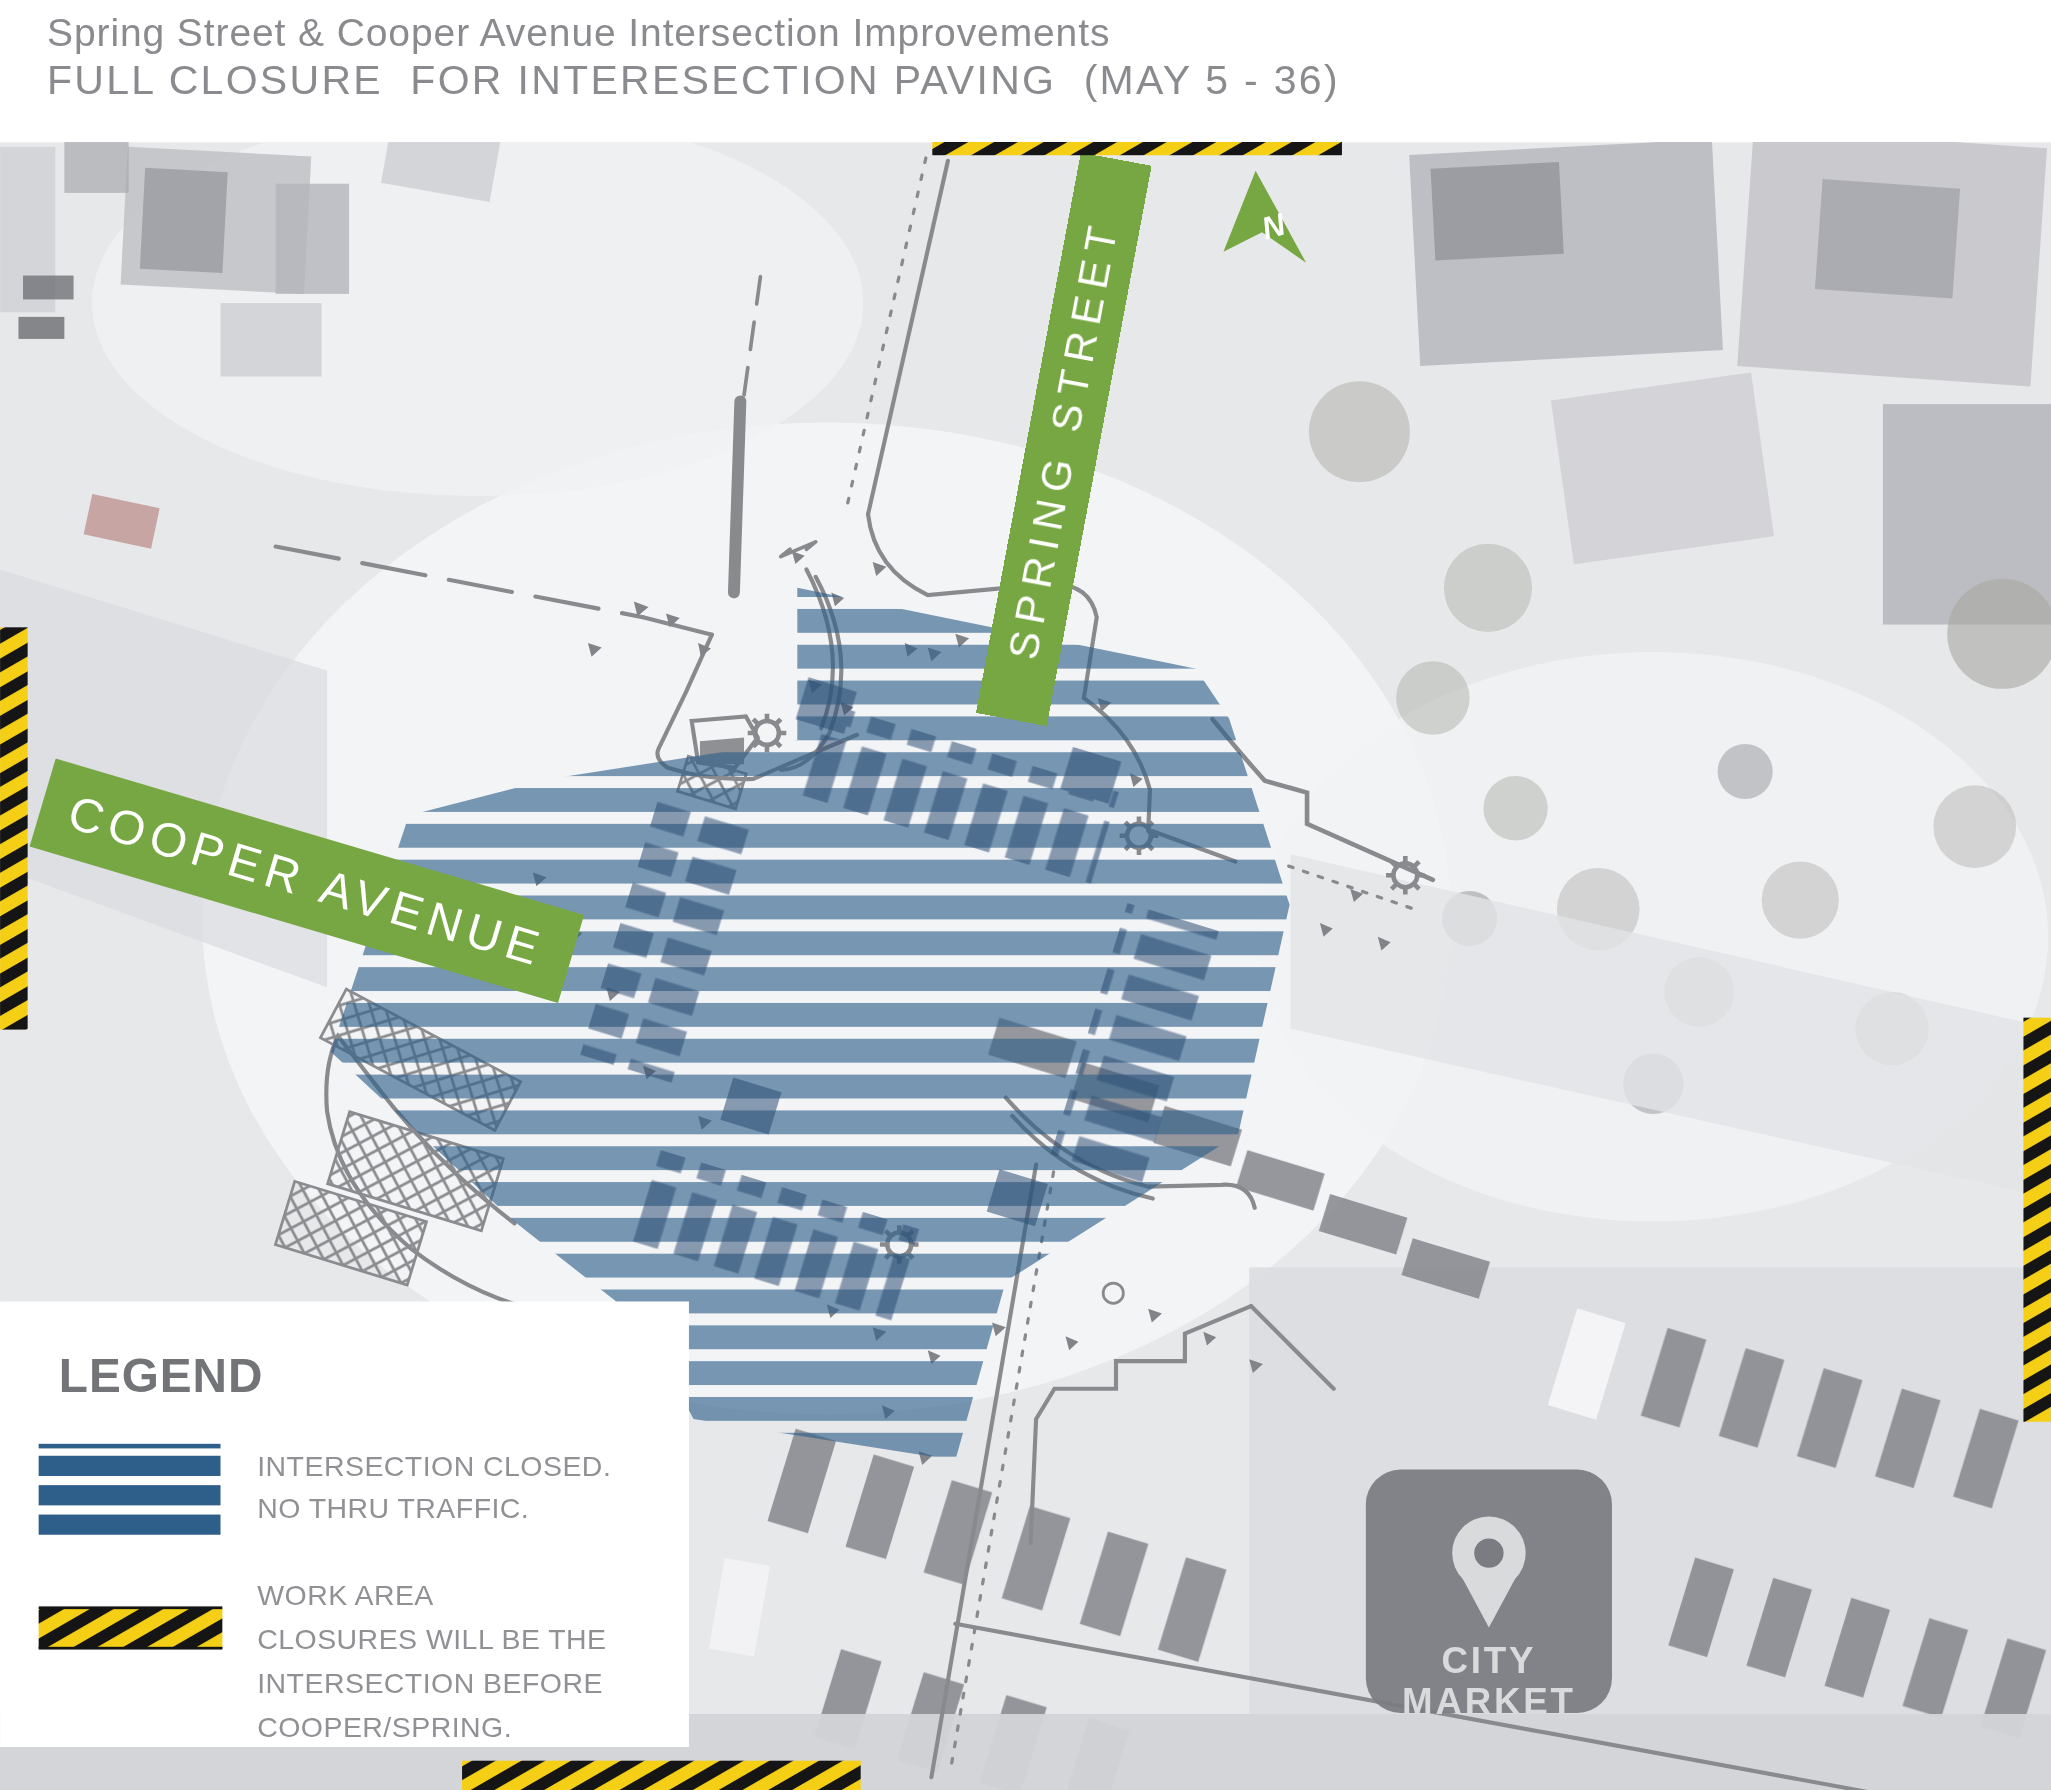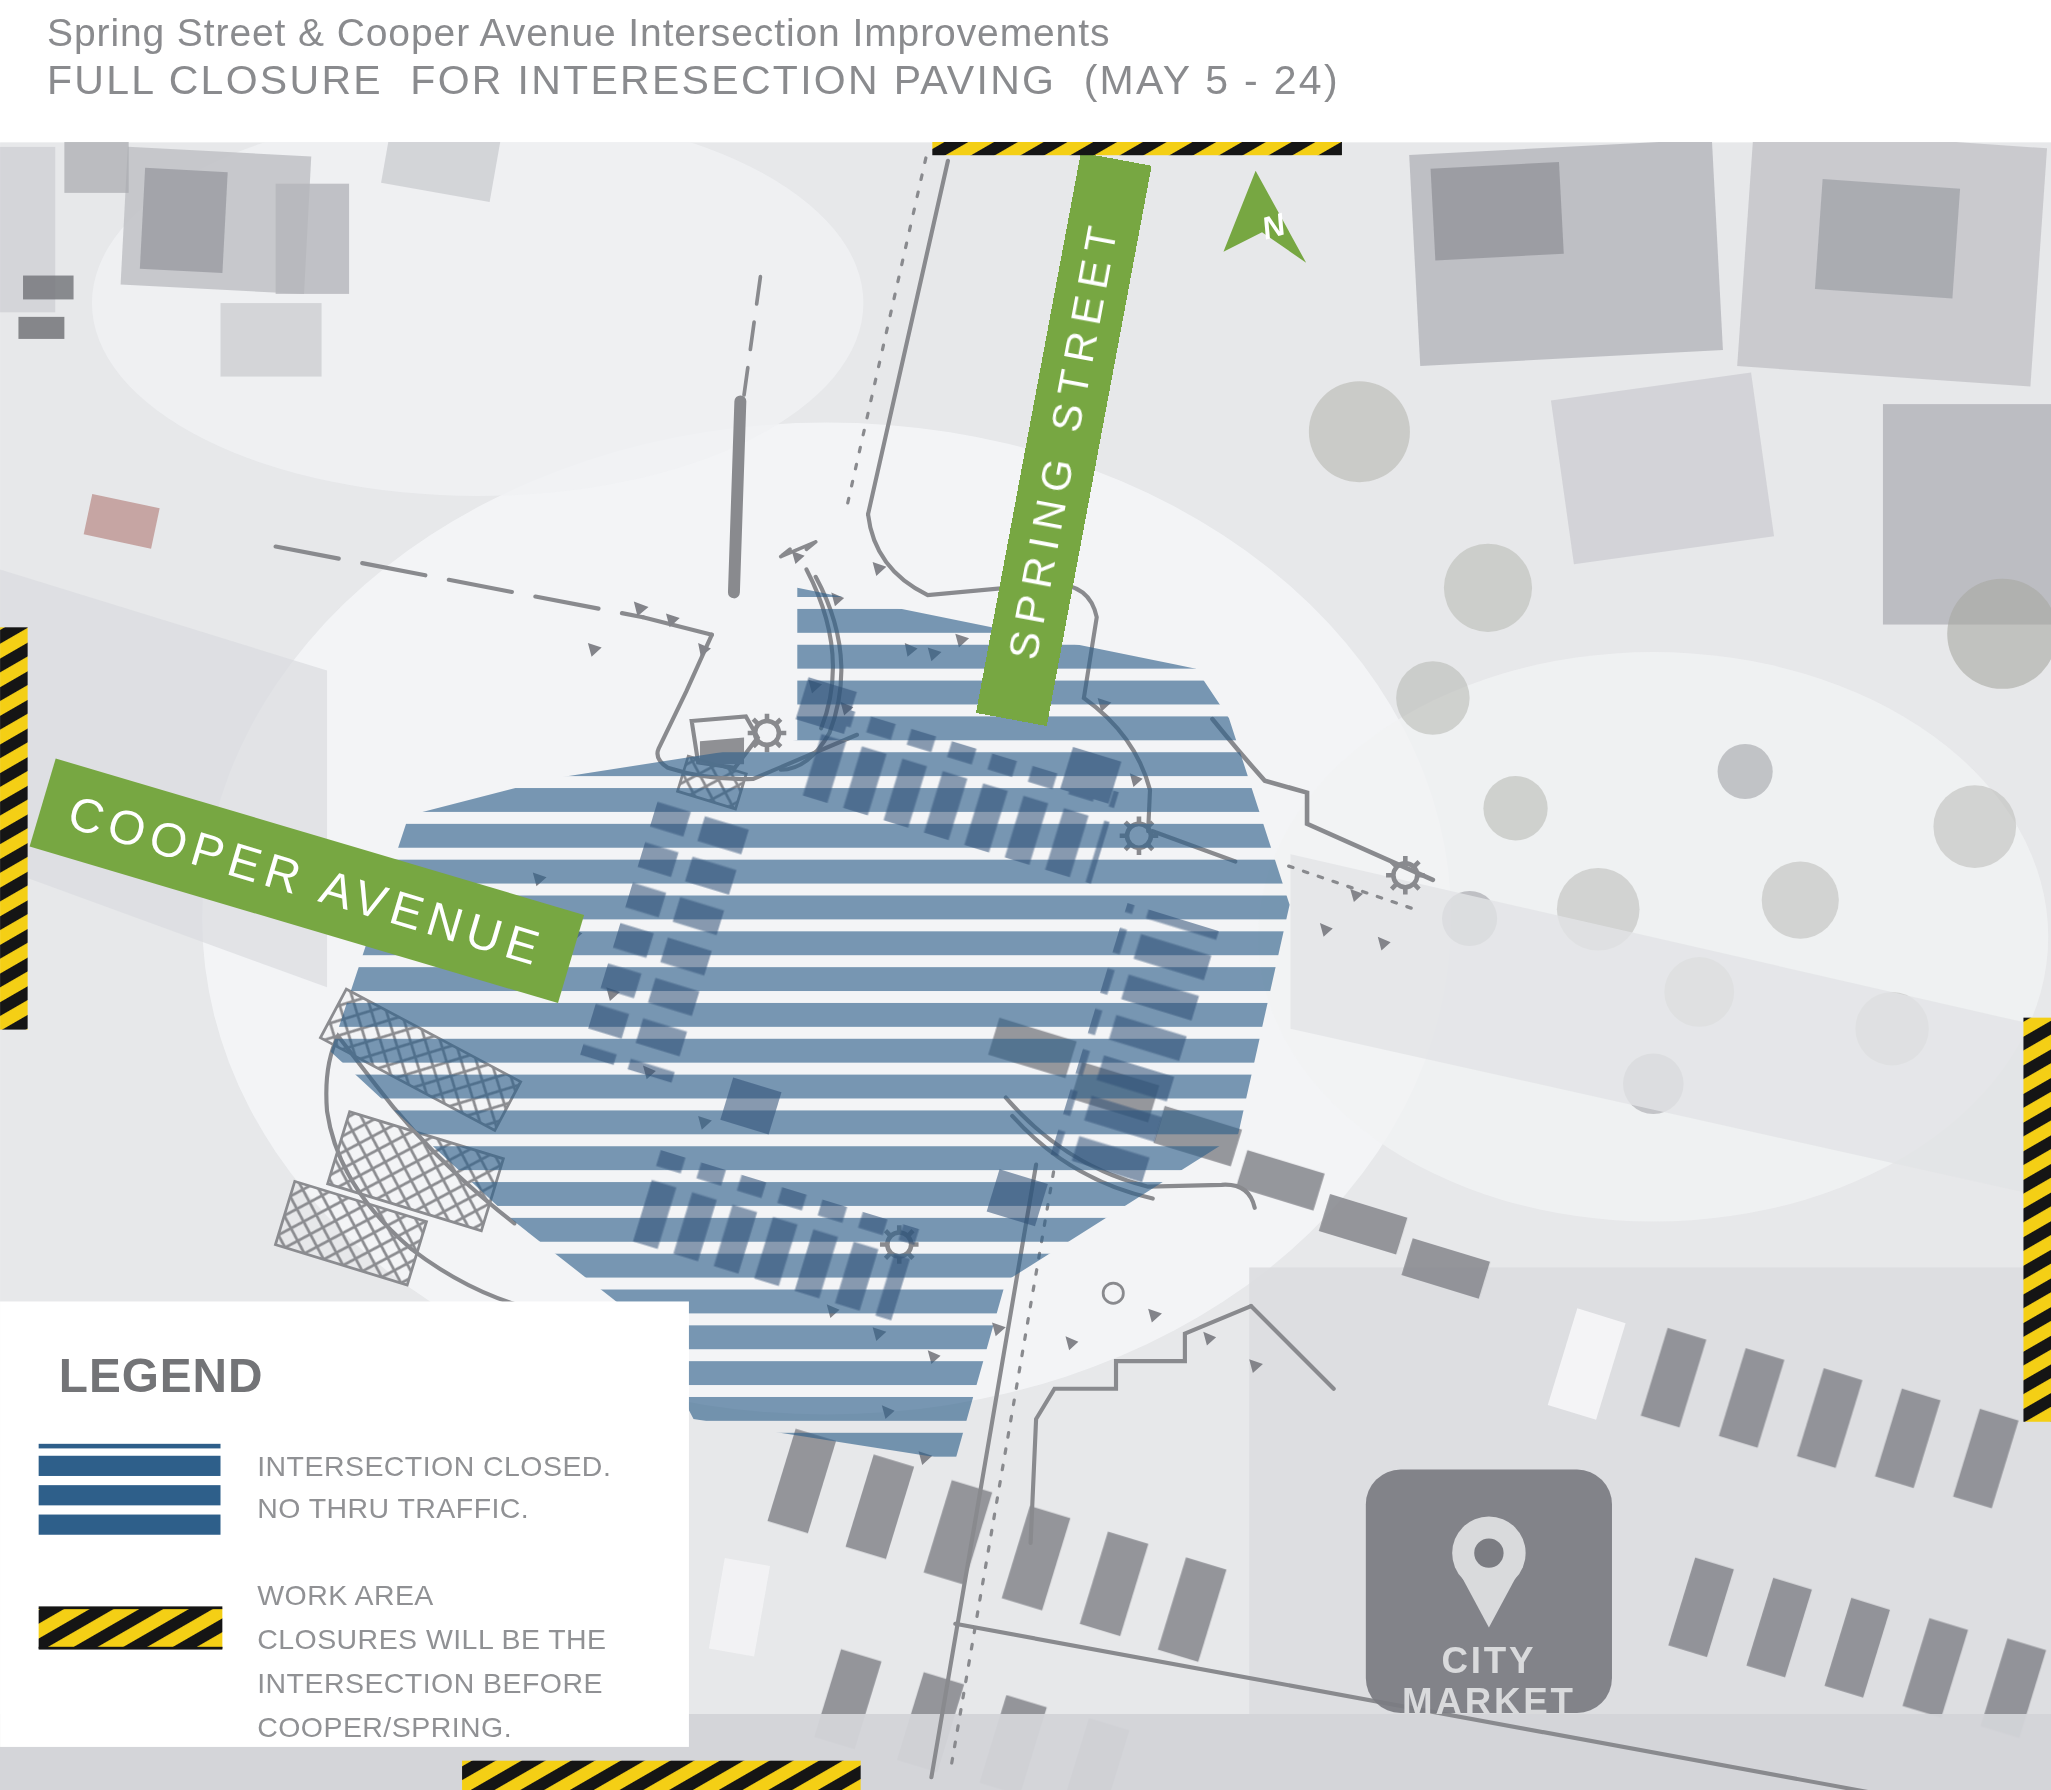--- a/index.html
+++ b/index.html
@@ -247,17 +247,17 @@
         <path d="M1584,1703 L1621,1772 L1658,1703 Z" fill="#d9dadc"></path>
         <circle cx="1621" cy="1691" r="16" fill="#7b7c82"></circle>
       </g>
       <text x="1621" y="1822" text-anchor="middle" font-size="40" font-weight="bold" letter-spacing="3" fill="#d9dadc">CITY</text>
       <text x="1621" y="1866" text-anchor="middle" font-size="40" font-weight="bold" letter-spacing="3" fill="#d9dadc">MARKET</text>
     </g>
   </svg>
 
   <div class="header">
     <div class="title1">Spring Street &amp; Cooper Avenue Intersection Improvements</div>
-    <div class="title2">FULL CLOSURE  FOR INTERESECTION PAVING  (MAY 5 - 24)</div>
+    <div class="title2">FULL CLOSURE  FOR INTERESECTION PAVING  (MAY 5 - 36)</div>
   </div>
 
 </div>
 
 
 </body></html>

